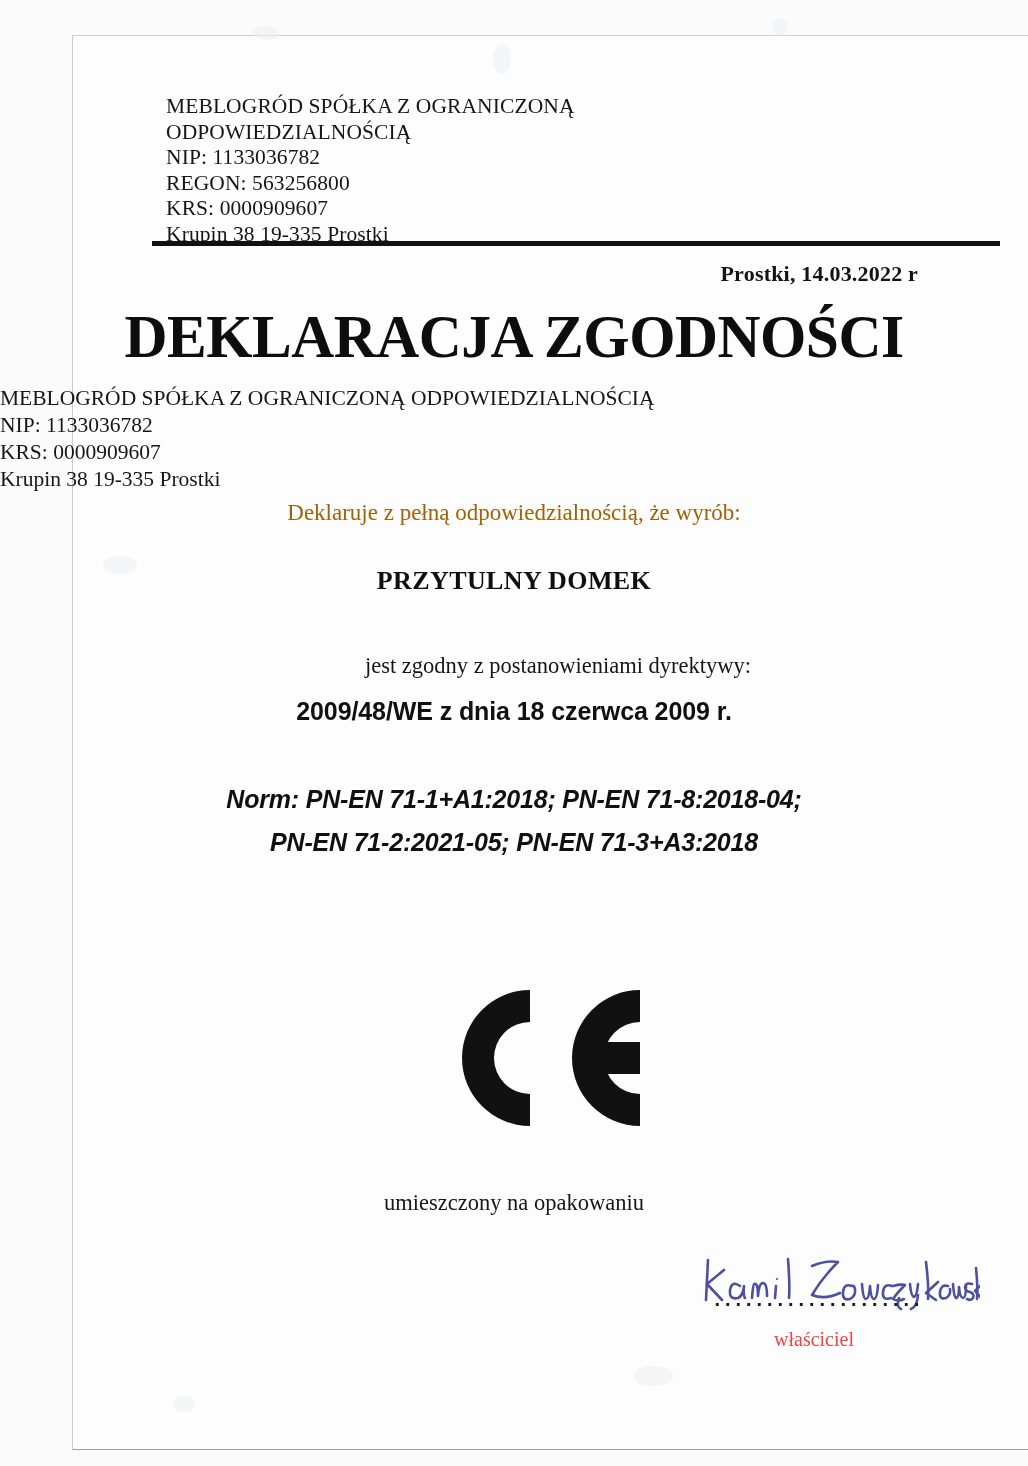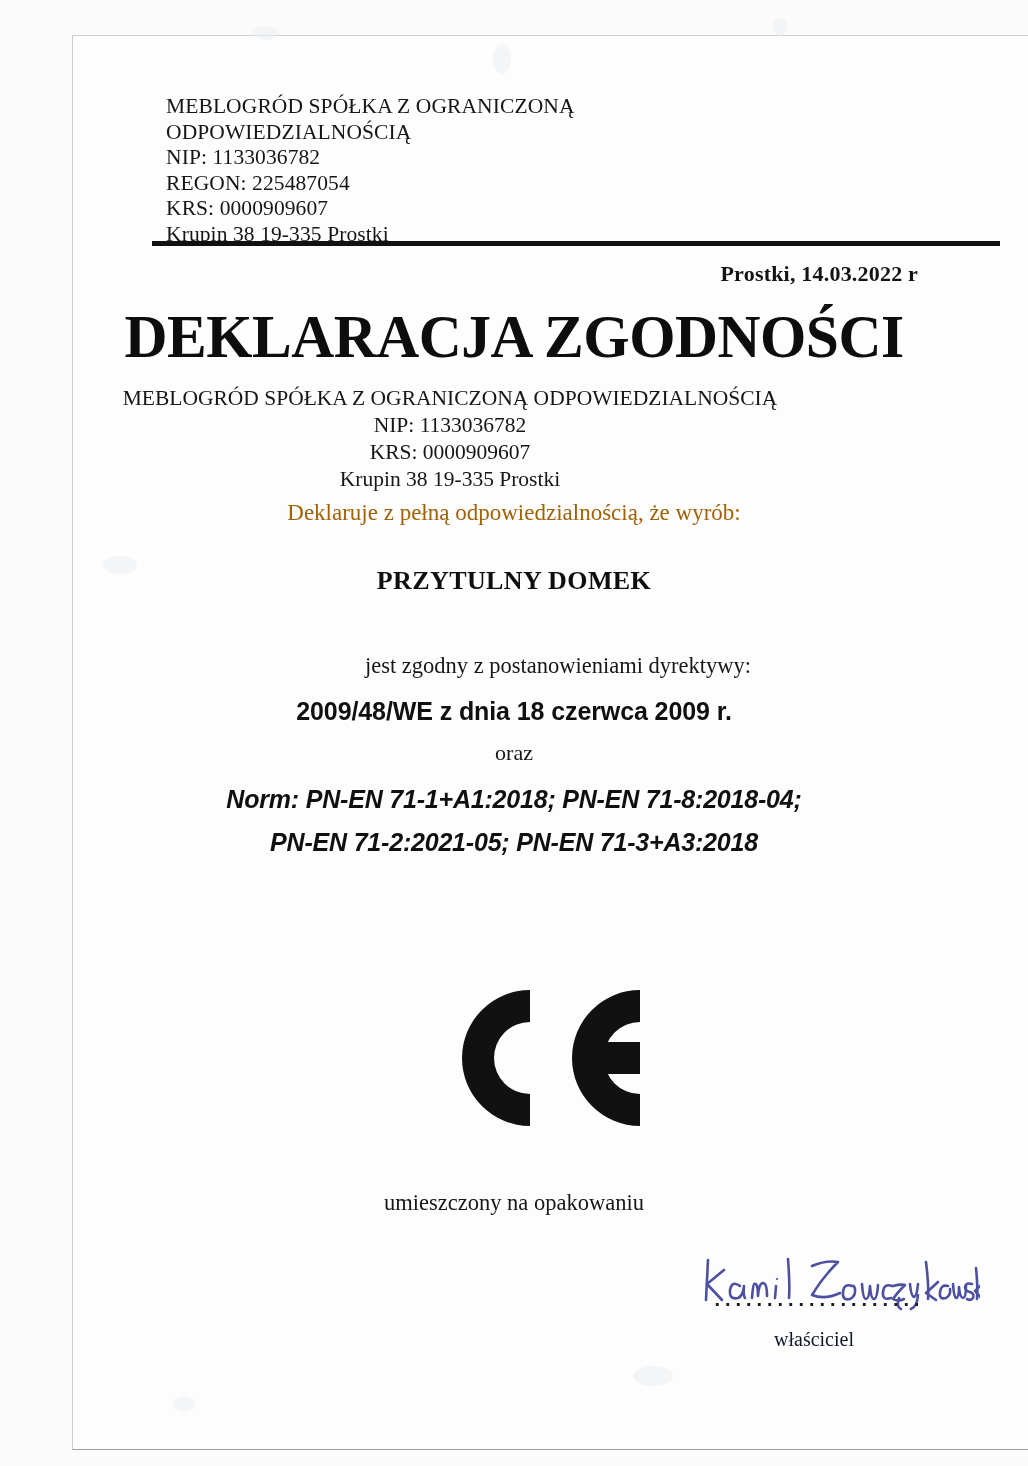--- a/index.html
+++ b/index.html
@@ -96,21 +96,21 @@
     letter-spacing: -.5px;
     transform: scaleX(.96);
     color: #0d0d0d;
   }
 
   .company-block {
     position: absolute;
     left: 0;
     top: 385px;
     width: 900px;
-    text-align: center;
+    text-align: left;
     font-size: 21.5px;
     line-height: 27px;
     color: #161616;
   }
 
   .declares-line {
     position: absolute;
     left: 0;
     top: 500px;
     width: 1028px;
@@ -234,21 +234,21 @@
     background-size: 10.5px 5px;
     background-repeat: repeat-x;
   }
   #role-label {
     position: absolute;
     left: 0;
     top: 78px;
     width: 228px;
     text-align: center;
     font-size: 20px;
-    color: #0f172a;
+    color: #ef4444;
   }
 </style>
 </head>
 <body>
 
 <div id="scan-area">
   <div id="paper-sheet">
     <div class="blotch" style="left:180px;top:-10px;width:26px;height:14px;"></div>
     <div class="blotch" style="left:420px;top:8px;width:18px;height:30px;"></div>
     <div class="blotch" style="left:700px;top:-18px;width:14px;height:18px;"></div>
@@ -257,21 +257,21 @@
     <div class="blotch" style="left:100px;top:1360px;width:22px;height:16px;"></div>
   </div>
 </div>
 
 <div id="doc-content">
 
   <div class="letterhead">
     <div class="lh-line">MEBLOGRÓD SPÓŁKA Z OGRANICZONĄ</div>
     <div class="lh-line">ODPOWIEDZIALNOŚCIĄ</div>
     <div class="lh-line">NIP: 1133036782</div>
-    <div class="lh-line">REGON: 225487054</div>
+    <div class="lh-line">REGON: 563256800</div>
     <div class="lh-line">KRS: 0000909607</div>
     <div class="lh-line">Krupin 38 19-335 Prostki</div>
   </div>
 
   <div class="rule-thick"></div>
 
   <div class="date-line">Prostki, 14.03.2022 r</div>
 
   <div class="doc-title">DEKLARACJA ZGODNOŚCI</div>
 
@@ -281,21 +281,20 @@
     <div>KRS: 0000909607</div>
     <div>Krupin 38 19-335 Prostki</div>
   </div>
 
   <div class="declares-line">Deklaruje z pełną odpowiedzialnością, że wyrób:</div>
 
   <div class="product-name">PRZYTULNY DOMEK</div>
 
   <div class="conform-line">jest zgodny z postanowieniami dyrektywy:</div>
   <div class="directive-line">2009/48/WE z dnia 18 czerwca 2009 r.</div>
-  <div class="oraz-line">oraz</div>
   <div class="norms norms-1">Norm: PN-EN 71-1+A1:2018; PN-EN 71-8:2018-04;</div>
   <div class="norms norms-2">PN-EN 71-2:2021-05; PN-EN 71-3+A3:2018</div>
 
 
   <div id="ce-mark">
     <svg viewBox="0 0 204 152" width="204" height="152" aria-hidden="true">
 
       <path d="M 84 8
                A 68 68 0 1 0 84 144
                L 84 112

